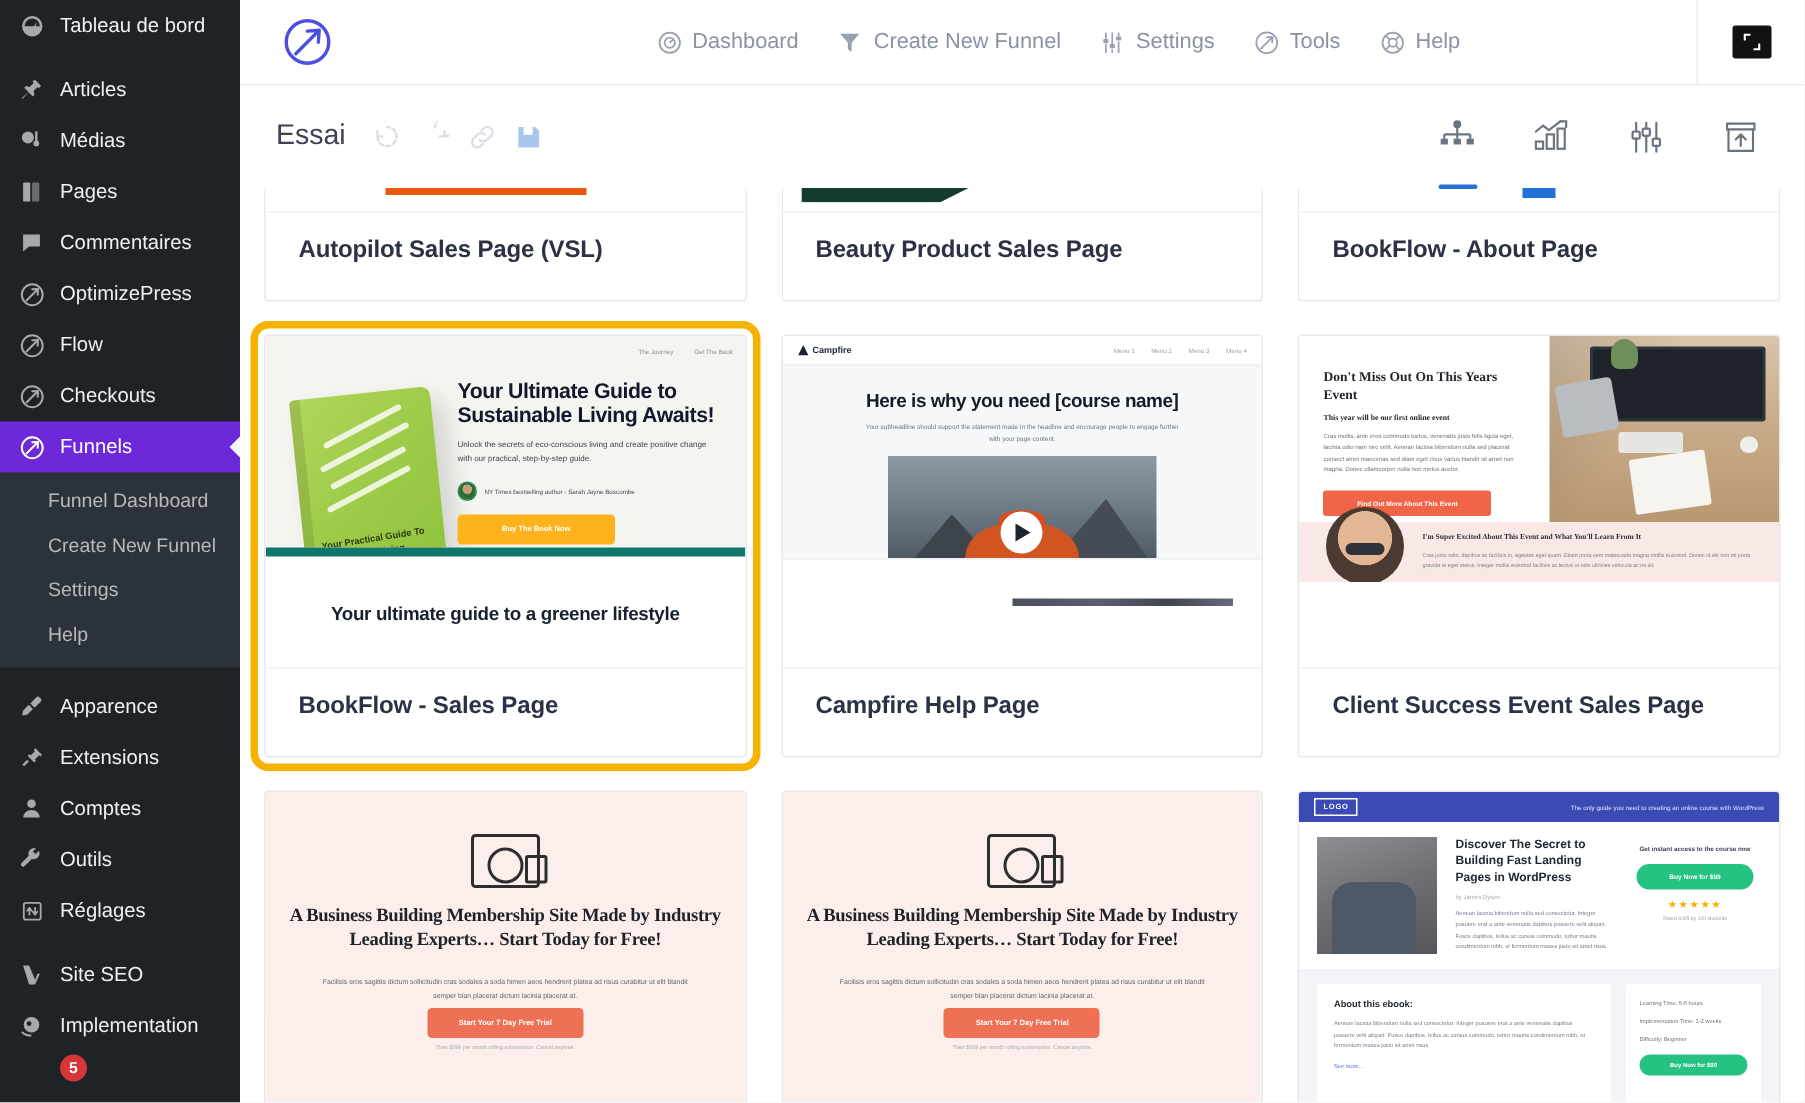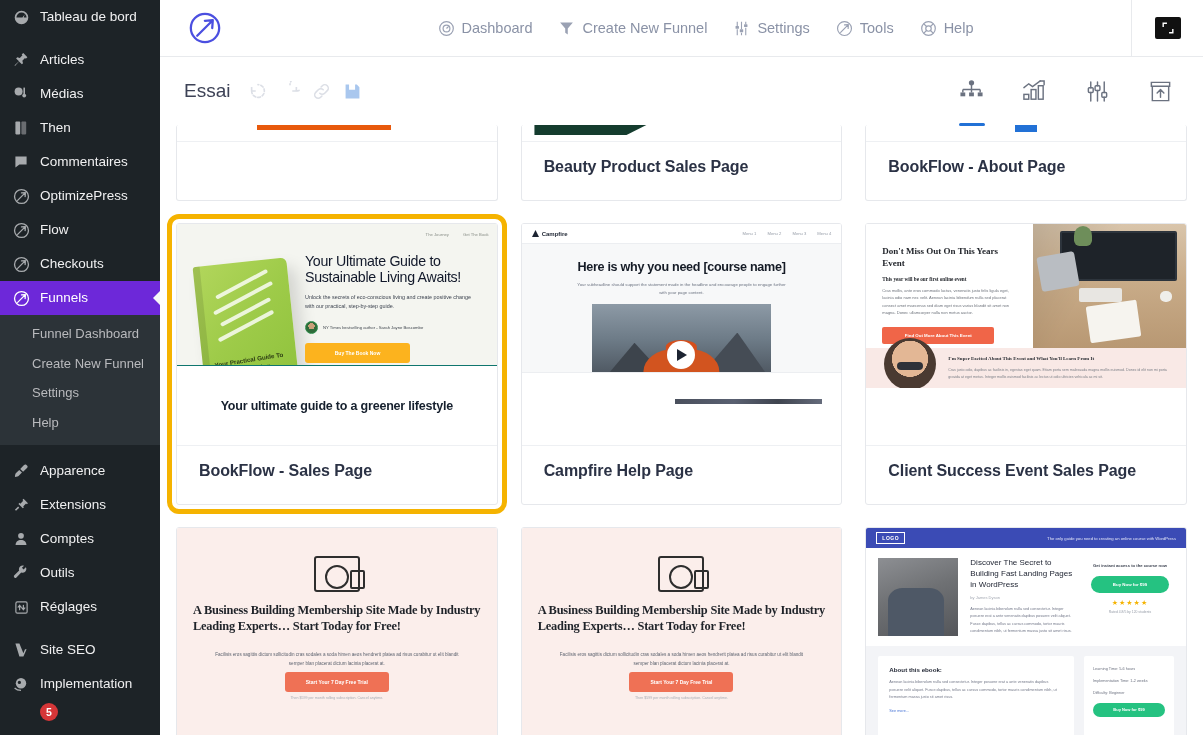--- a/index.html
+++ b/index.html
@@ -175,42 +175,42 @@
     position: absolute; background: rgba(255,255,255,0.8);
     height: 4px; border-radius: 2px; transform: rotate(-22deg);
   }
   .bf-book-txt {
     position: absolute; left: 12px; bottom: 16px; width: 74px;
     font-size: 6.2px; font-weight: bold; color: #2b3a13;
     line-height: 1.45; transform: rotate(-3deg);
   }
   .bf-right { position: absolute; left: 128px; right: 10px; top: 30px; }
   .bf-h1 {
-    font-size: 14.2px; font-weight: normal; color: #11182a;
+    font-size: 14.2px; font-weight: bold; color: #11182a;
     line-height: 1.12; letter-spacing: -0.3px;
   }
   .bf-sub {
     margin-top: 7px; font-size: 5.4px; color: #3d4450;
     line-height: 1.75; width: 96%;
   }
   .bf-author { margin-top: 9px; display: flex; align-items: center; gap: 5px; }
   .bf-avatar {
     width: 13px; height: 13px; border-radius: 50%;
     background: radial-gradient(circle at 50% 38%, #c9a07a 0 36%, #2f6b3a 37%);
     border: 1.5px solid #2f8f4d;
   }
   .bf-author-txt { font-size: 4.2px; color: #40474f; }
   .bf-cta {
     margin-top: 9px; width: 105px; height: 20px; border-radius: 3px;
     background: #fcb31e; display: flex; align-items: center; justify-content: center;
     font-size: 5px; font-weight: bold; color: #fff;
   }
   .tn-bf-lower {
     position: absolute; left:0; right:0; bottom:0; height: 36%;
-    background: #fff; border-top: 1px solid #0f766e;
+    background: #fff; border-top: 6px solid #0f766e;
   }
   .tn-bf-lower .l2 {
     position: absolute; left: 8%; right: 8%; top: 42%;
     text-align: center; font-size: 12.5px; font-weight: bold;
     color: #16202e; letter-spacing: -0.2px;
   }
 
   
   .tn-campfire { background: #f7f8f9; }
   .cf-header {
@@ -326,21 +326,21 @@
   }
   .mb-safe::before {
     content:""; position:absolute; left: 9px; top: 7px; width: 20px; height: 20px;
     border: 2.5px solid #2e2e2e; border-radius: 50%;
   }
   .mb-safe::after {
     content:""; position:absolute; right: -7px; top: 12px; width: 11px; height: 15px;
     border: 2.5px solid #2e2e2e; border-radius: 2px;
   }
   .mb-h1 {
-    position: absolute; left: 5%; right: 5%; top: 74px; 
+    position: absolute; left: 5%; right: 5%; top: 74px; text-align: center;
     font-size: 12.4px; font-weight: bold; color: #1f2329; line-height: 1.32;
     font-family: "Liberation Serif", serif; letter-spacing: -0.2px;
   }
   .mb-p {
     position: absolute; left: 11%; right: 11%; top: 122px; text-align: center;
     font-size: 4.6px; color: #5f6571; line-height: 2;
   }
   .mb-btn {
     position: absolute; left: 50%; transform: translateX(-50%); top: 144px;
     width: 104px; height: 20px; background: #ef7155; border-radius: 3px;
@@ -367,21 +367,21 @@
   .wpb-img {
     width: 80px; flex: 0 0 80px;
     background: linear-gradient(160deg,#8d8f93 0%, #6f7174 45%, #54565a 100%);
     position: relative; overflow: hidden;
   }
   .wpb-img::after {
     content:""; position: absolute; left: 12%; bottom: 0; width: 70%; height: 62%;
     background: #4e5866; border-radius: 26% 26% 0 0;
   }
   .wpb-mid { flex: 1; }
-  .wpb-h1 { font-size: 8px; font-weight: normal; color: #222735; line-height: 1.36; }
+  .wpb-h1 { font-size: 8px; font-weight: bold; color: #222735; line-height: 1.36; }
   .wpb-by { margin-top: 4px; font-size: 4px; color: #a4a9b3; }
   .wpb-p { margin-top: 6px; font-size: 3.8px; color: #74798a; line-height: 2; }
   .wpb-right { width: 88px; flex: 0 0 88px; text-align: center; padding-top: 4px; }
   .wpb-rtxt { font-size: 4.2px; color: #3c4250; font-weight: bold; line-height: 1.7; }
   .wpb-buy {
     margin: 7px auto 0; width: 78px; height: 17px; background: #25c281; border-radius: 9px;
     display:flex; align-items:center; justify-content:center; font-size: 4.4px; color:#fff; font-weight:bold;
   }
   .wpb-stars { margin-top: 6px; font-size: 7px; color: #f5b300; letter-spacing: 1px; }
   .wpb-rev { margin-top: 3px; font-size: 3.4px; color: #9aa0ab; }
@@ -434,21 +434,21 @@
       <span>Médias</span>
     </div>
 
     <div class="wp-item">
       <span class="wp-ico">
         <svg width="16" height="16" viewBox="0 0 20 20" fill="currentColor">
             <rect x="3" y="2" width="6" height="16" rx="1"></rect>
             <rect x="10.5" y="2" width="6" height="16" rx="1" opacity=".55"></rect>
           </svg>
       </span>
-      <span>Then</span>
+      <span>Pages</span>
     </div>
 
     <div class="wp-item">
       <span class="wp-ico">
         <svg width="16" height="16" viewBox="0 0 20 20" fill="currentColor">
             <path d="M3 3h14v10H8l-5 4V3z"></path>
           </svg>
       </span>
       <span>Commentaires</span>
     </div>
@@ -713,20 +713,21 @@
     <div class="grid-scroll">
 
       <div class="grid row1">
 
         <div class="card">
           <div class="card-thumb">
             <div class="tn tn-autopilot">
                 <span class="bar"></span>
               </div>
           </div>
+          <div class="card-title">Autopilot Sales Page (VSL)</div>
         </div>
 
         <div class="card">
           <div class="card-thumb">
             <div class="tn tn-beauty">
                 <span class="blob"></span>
               </div>
           </div>
           <div class="card-title">Beauty Product Sales Page</div>
         </div>

